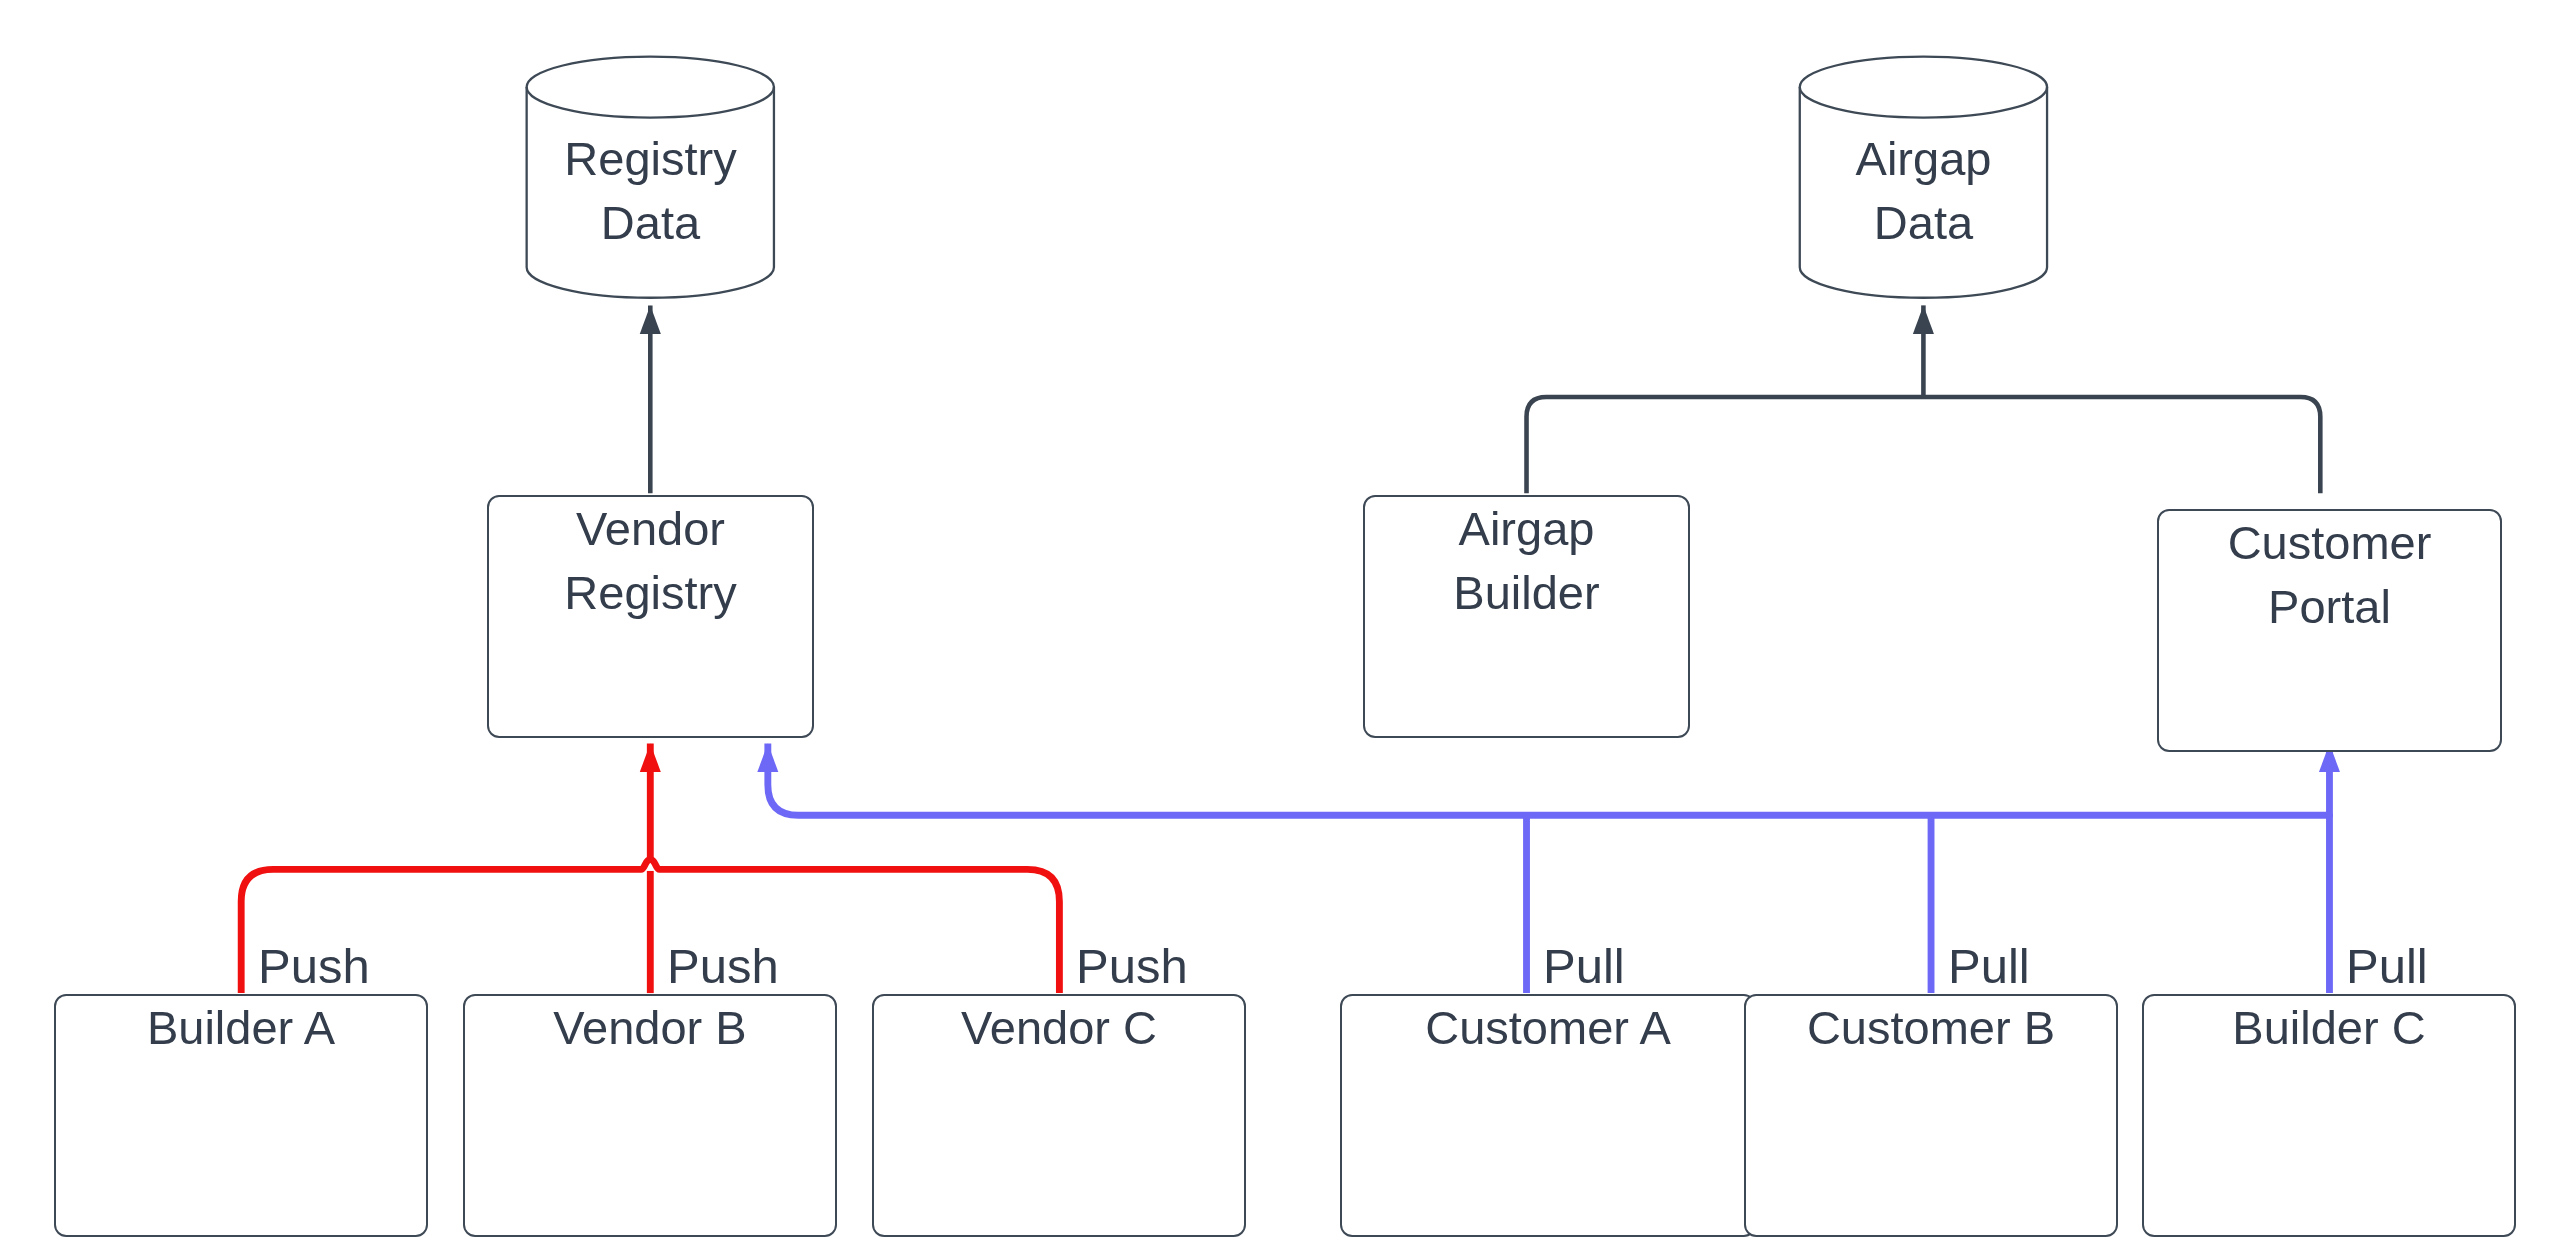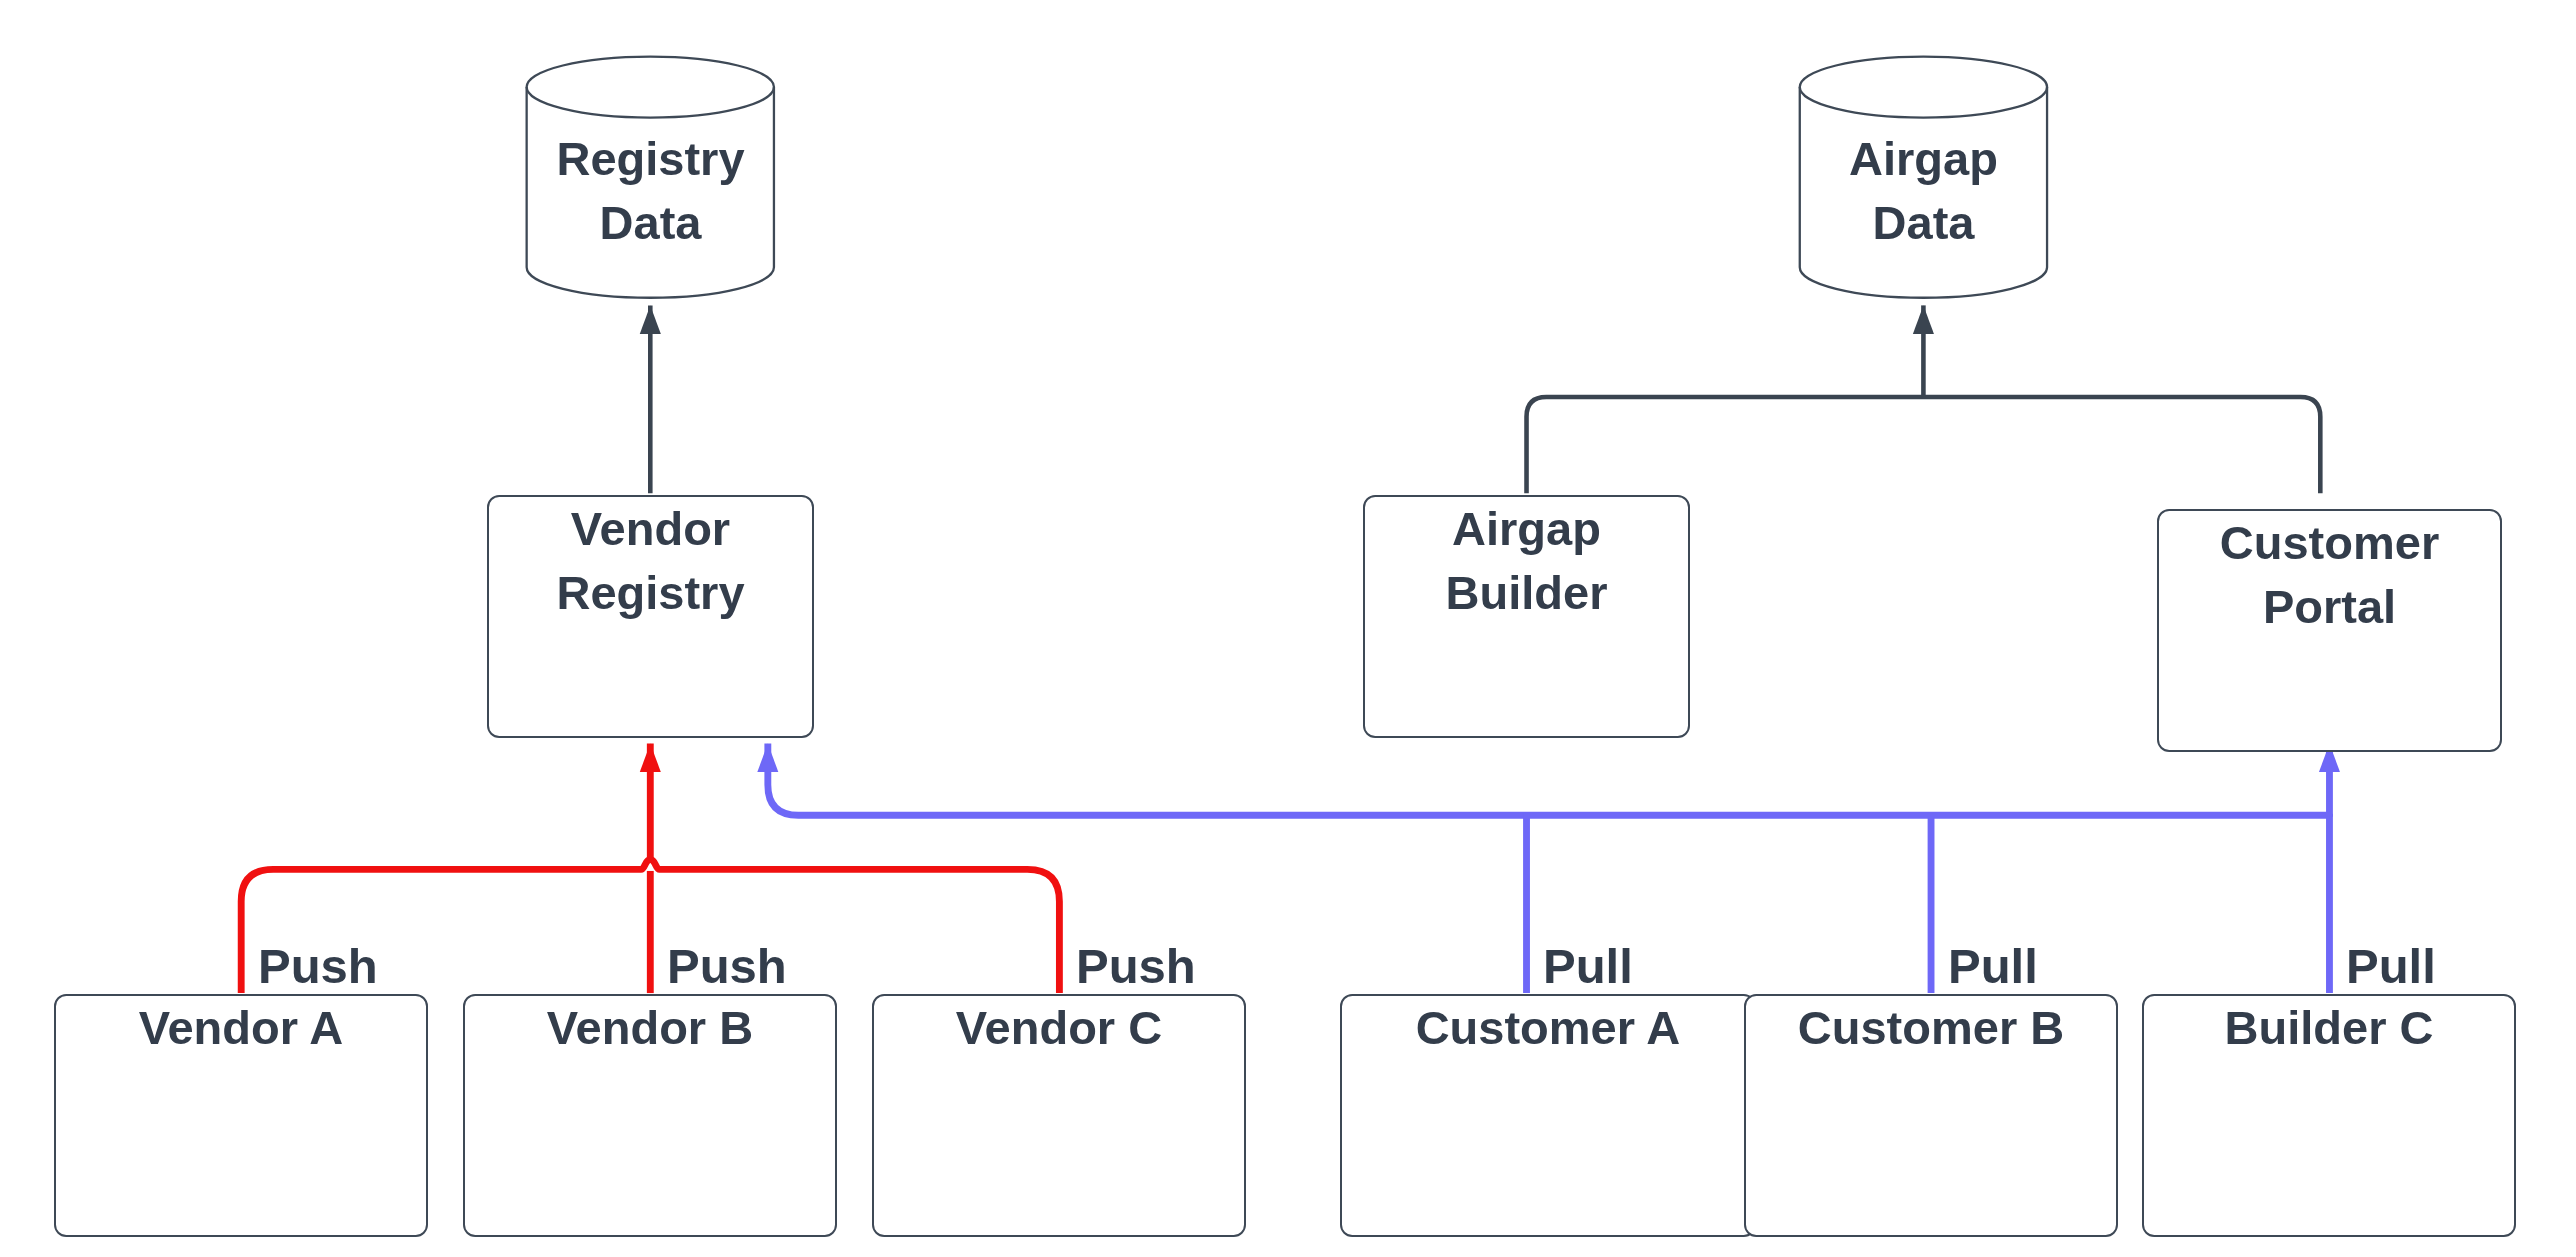--- a/index.html
+++ b/index.html
@@ -2,21 +2,20 @@
 <html style="font-size:12.2px"><head>
 <meta charset="utf-8">
 <style>
   html,body{margin:0;padding:0;background:#ffffff;}
   #canvas{
     position:relative;
     width:2576px;height:1258px;
     background:#ffffff;
     font-family:"Liberation Sans","DejaVu Sans",sans-serif;
     overflow:hidden;
-    font-weight:bold;
   }
   #wires{position:absolute;left:0;top:0;width:2576px;height:1258px;}
   .node{
     position:absolute;
     box-sizing:border-box;
     background:#ffffff;
     border:2.3px solid #3E4956;
     border-radius:12.2px;
     display:flex;align-items:flex-start;justify-content:center;
     text-align:center;
@@ -100,21 +99,21 @@
     </div>
   </div>
   <div class="node" style="left:2157px;top:509px;width:345px;height:243px;">
     <div>
       <span class="lbl">Customer</span>
       <span class="lbl">Portal</span>
     </div>
   </div>
 
   <div class="node" style="left:54px;top:994px;width:374px;height:243px;">
-    <span>Vendor A</span>
+    <span>Builder A</span>
   </div>
   <div class="node" style="left:463px;top:994px;width:374px;height:243px;">
     <span>Vendor B</span>
   </div>
   <div class="node" style="left:872px;top:994px;width:374px;height:243px;">
     <span>Vendor C</span>
   </div>
   <div class="node" style="left:1340px;top:994px;width:416px;height:243px;">
     <span>Customer A</span>
   </div>

